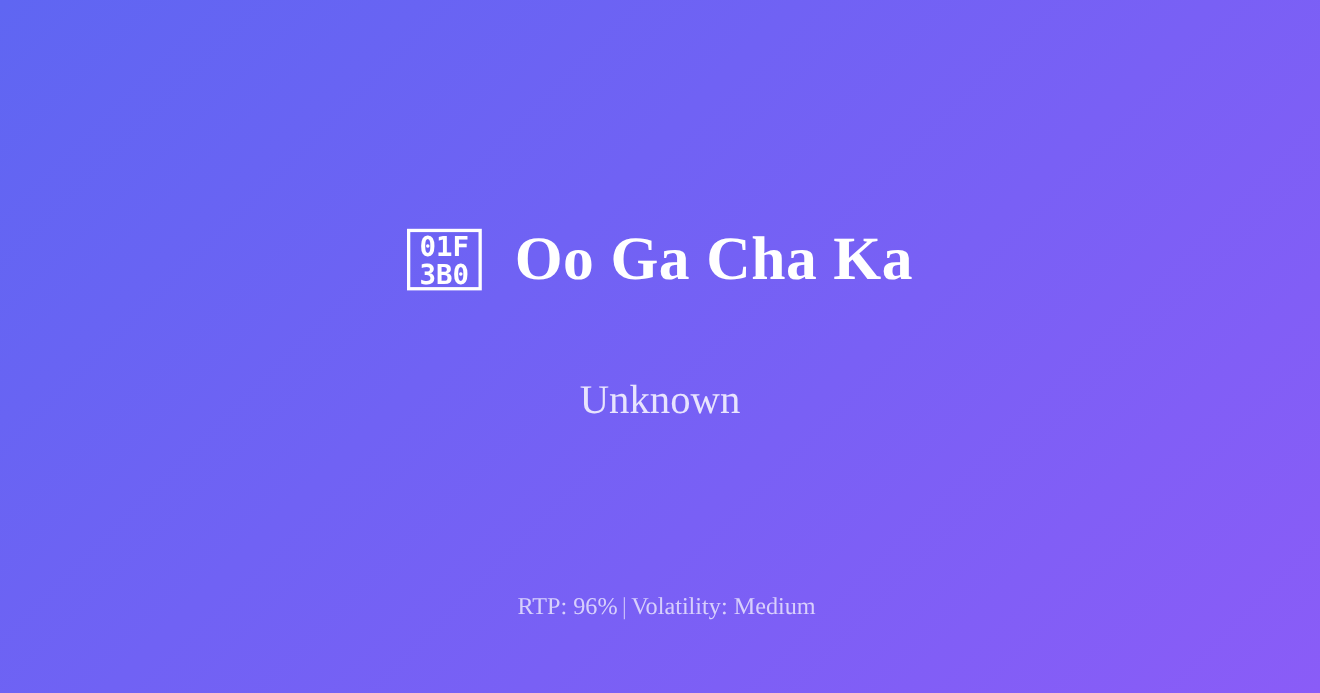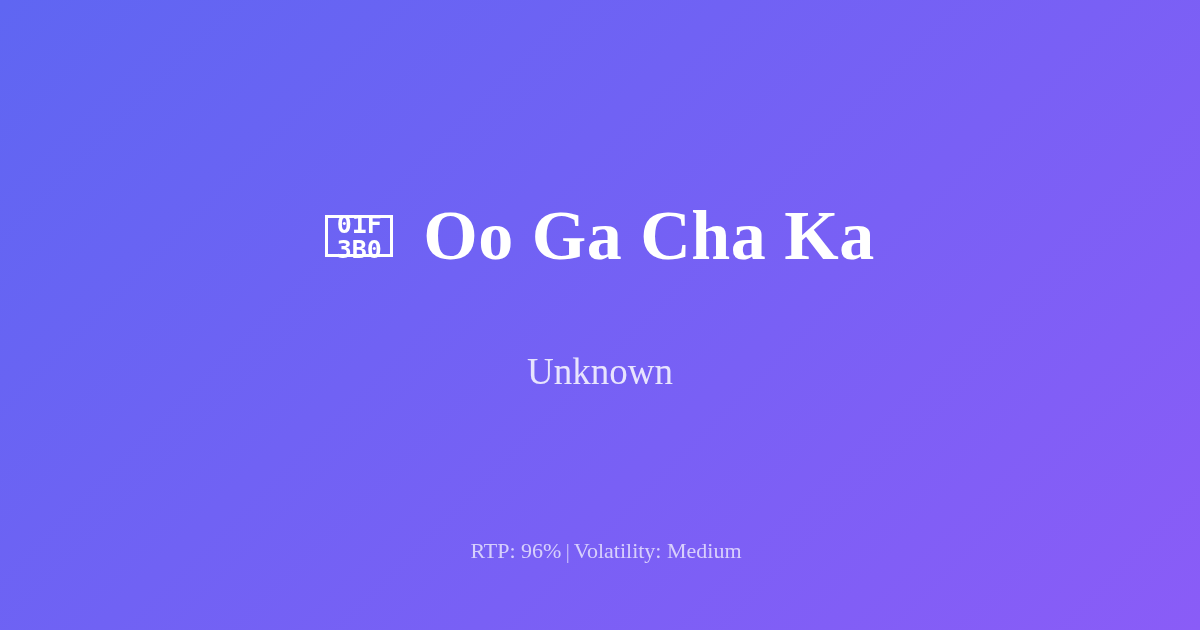--- a/index.html
+++ b/index.html
@@ -50,40 +50,40 @@
   }
 
   
   .notdef-hexbox {
     display: inline-flex;
     flex-direction: column;
     align-items: center;
     justify-content: center;
     box-sizing: border-box;
     width: 68px;
-    height: 42px;
+    height: 56px;
     border: 3px solid #ffffff;
     flex: 0 0 auto;
     line-height: 1;
     padding: 2px 0 0 0;
   }
 
   .notdef-hexbox .hex-line {
     font-family: "DejaVu Sans Mono", "Liberation Mono", monospace;
     font-size: 25px;
     font-weight: 700;
     line-height: 25px;
     letter-spacing: 0px;
     color: #ffffff;
     display: block;
   }
 
   .card-title {
     font-family: "Liberation Serif", "DejaVu Serif", serif;
-    font-size: 70px;
+    font-size: 56px;
     font-weight: 700;
     color: #ffffff;
     line-height: 1.08;
     letter-spacing: 0.5px;
     white-space: nowrap;
     margin: 0;
   }
 
   .card-subtitle {
     font-family: "Liberation Serif", "DejaVu Serif", serif;

